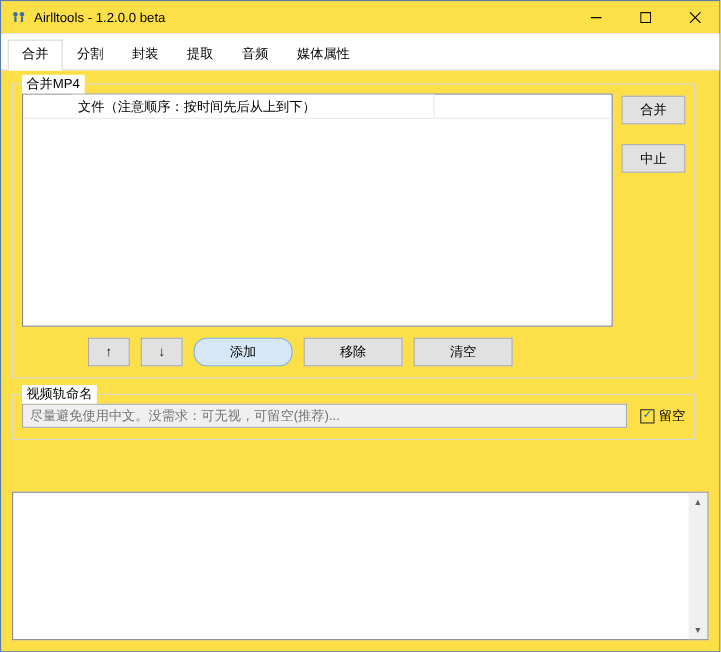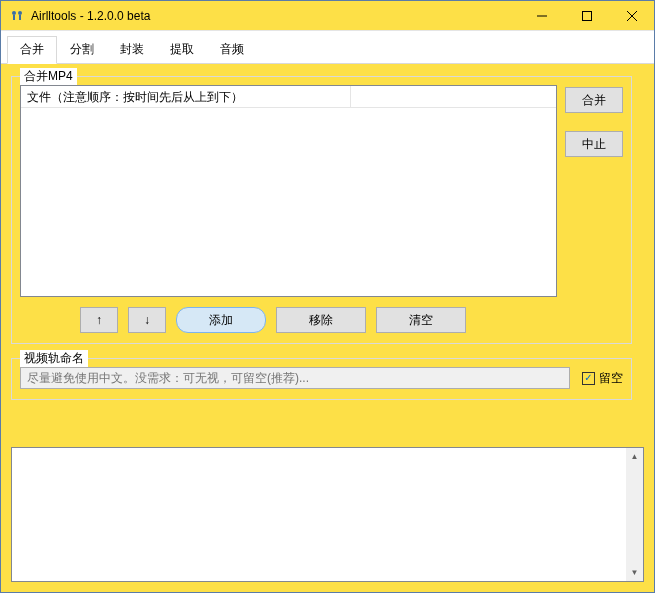--- a/index.html
+++ b/index.html
@@ -13,21 +13,21 @@
   .tabbar { display: flex; padding: 4px 6px 0 6px; border-bottom: 1px solid #d9d9d9; background:#fff; }
   .tab { padding: 4px 12px 5px; border: 1px solid transparent; margin-right: 0px; font-size: 12px; cursor: default; position: relative; bottom: -1px; }
   .tab.active { border: 1px solid #d9d9d9; border-bottom: 1px solid #fff; background: #fff; }
   .content { flex: 1; padding: 6px 22px 8px 10px; display: flex; flex-direction: column; overflow:hidden; }
   .groupbox { border: 1px solid #d9d9d9; padding: 8px 8px 10px 8px; position: relative; margin-top: 6px; }
   .grouplabel { position: absolute; top: -9px; left: 8px; background: #fff; padding: 0 4px; font-size: 12px; }
   .list-row { display:flex; gap:8px; }
   .listview { flex:1; border: 1px solid #828790; height: 212px; background: #fff; display:flex; flex-direction:column; }
   .lvheader { display: flex; height: 22px; border-bottom: 1px solid #e5e5e5; }
   .lvcol { padding: 3px 6px; border-right: 1px solid #e5e5e5; font-size:12px; background:#fff; }
-  .lvcol.c1 { flex:0 0 330px; } .lvcol.c2 { flex:0 0 88px; } .lvcol.c3 { flex:1; border-right:none; }
+  .lvcol.c1 { flex:0 0 330px;margin-left:44px; } .lvcol.c2 { flex:0 0 88px; } .lvcol.c3 { flex:1; border-right:none; }
   .lvbody { flex:1; }
   .sidebtns { width: 58px; display:flex; flex-direction:column; gap: 18px; padding-top: 2px; }
   .btn { height: 26px; border: 1px solid #adadad; background: #e1e1e1; display:flex; align-items:center; justify-content:center; font-size:12px; padding: 0 8px; cursor: default; }
   .btn.primary { background: #d6e8f6; border-color:#7eb4ea;border-radius:12px; }
   .btnrow { display:flex; gap: 10px; margin-top:10px; padding-left: 60px; }
   .btnrow .btn { width: 90px; }
   .btnrow .btn.small { width: 38px; }
   .trackname-row { display:flex; align-items:center; gap:12px;justify-content:center; }
   .trackname-input { flex:1; height:22px; border:1px solid #adadad; background:#f0f0f0; padding: 0 6px; font-size:12px; color:#6d6d6d; }
   .checkbox { display:flex; align-items:center; gap:4px; font-size:12px; }
@@ -71,20 +71,21 @@
       </div>
     </div>
   </div>
 
   <div class="tabbar">
     <div class="tab active">合并</div>
     <div class="tab">分割</div>
     <div class="tab">封装</div>
     <div class="tab">提取</div>
     <div class="tab">音频</div>
+    <div class="tab">媒体属性</div>
   </div>
 
   <div class="content">
 
     <div class="groupbox">
       <div class="grouplabel">合并MP4</div>
 
       <div class="list-row">
         <div class="listview">
           <div class="lvheader">

